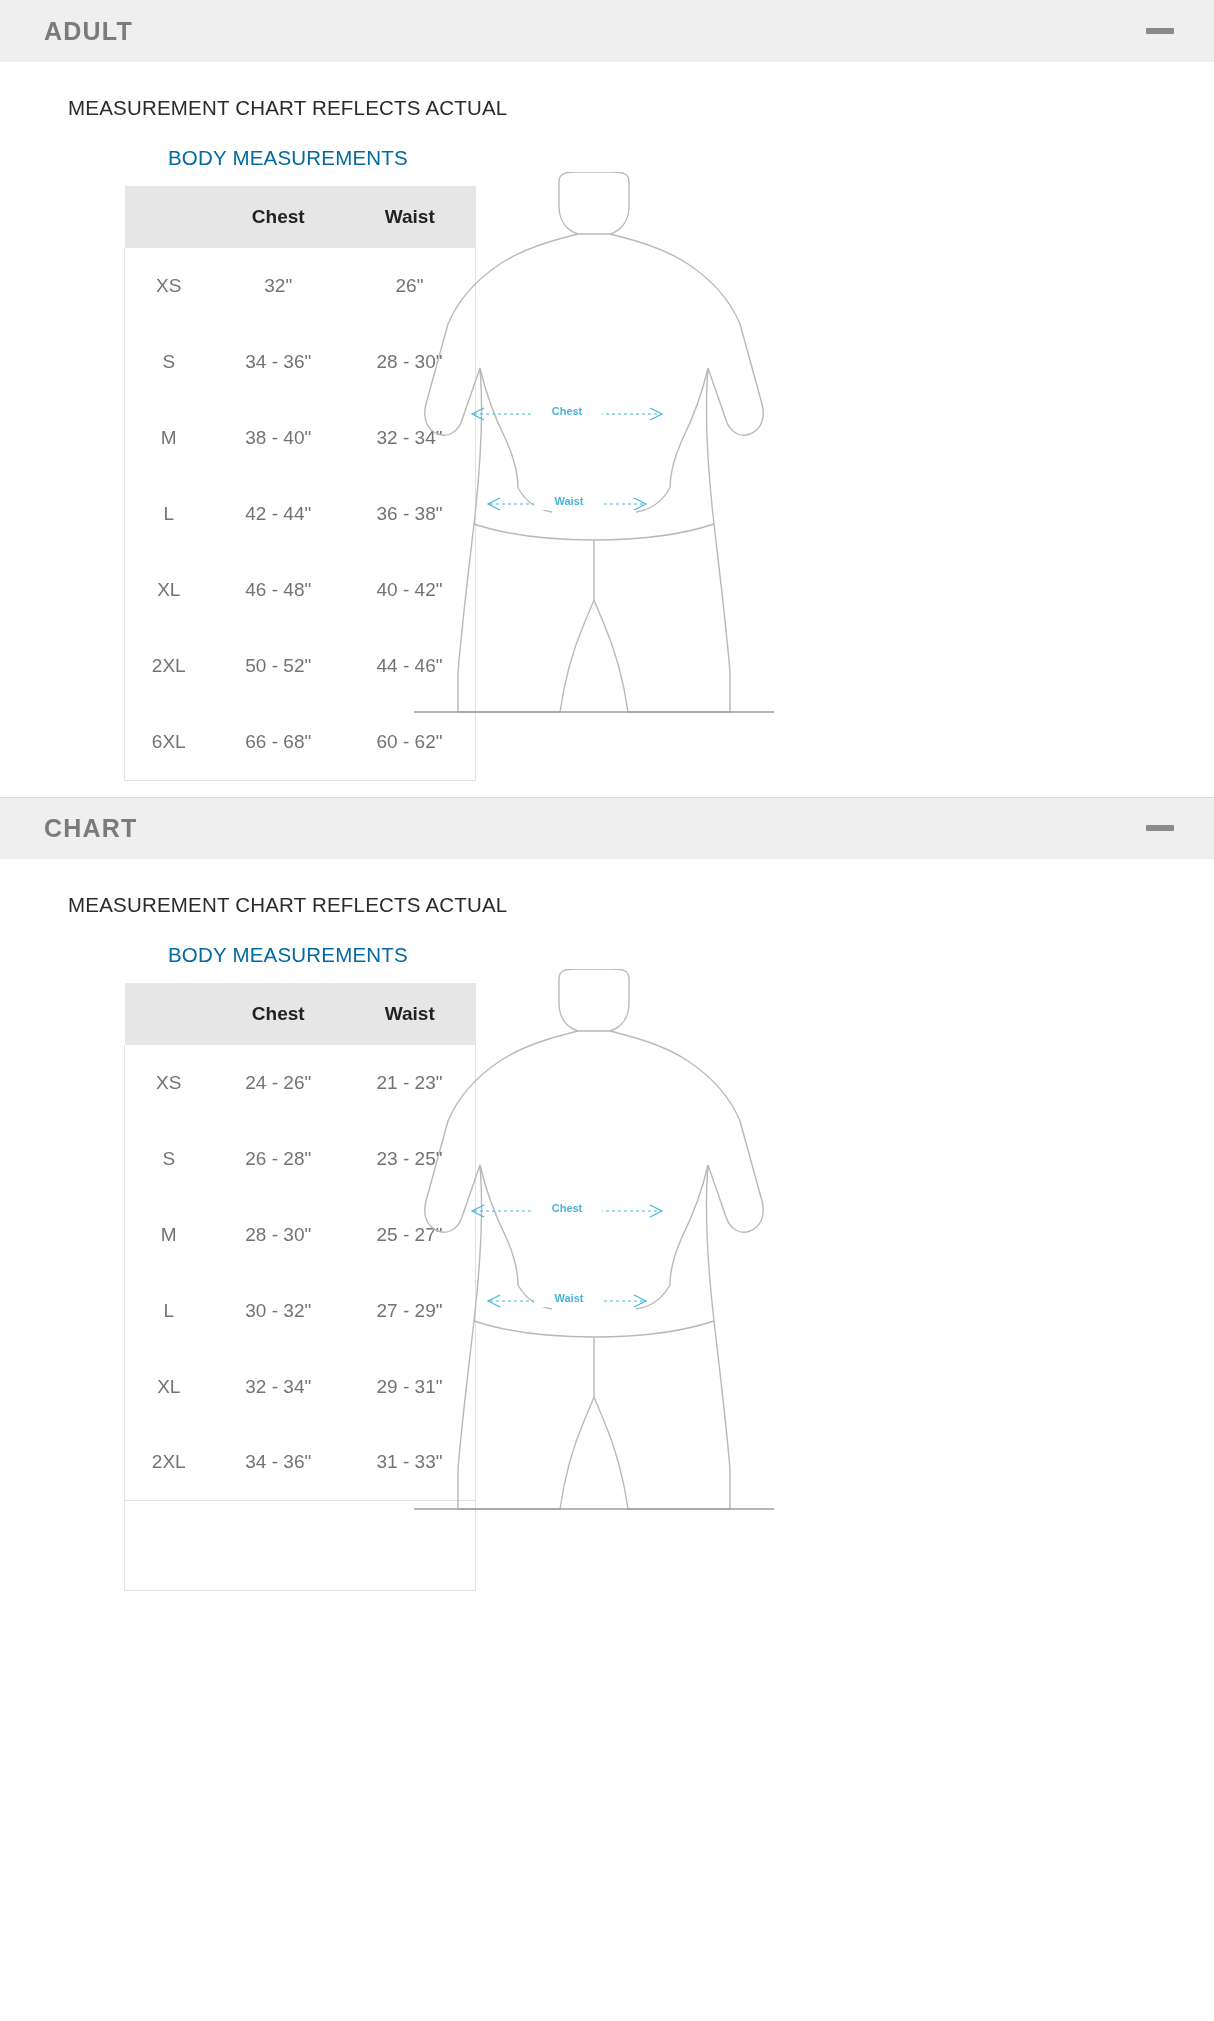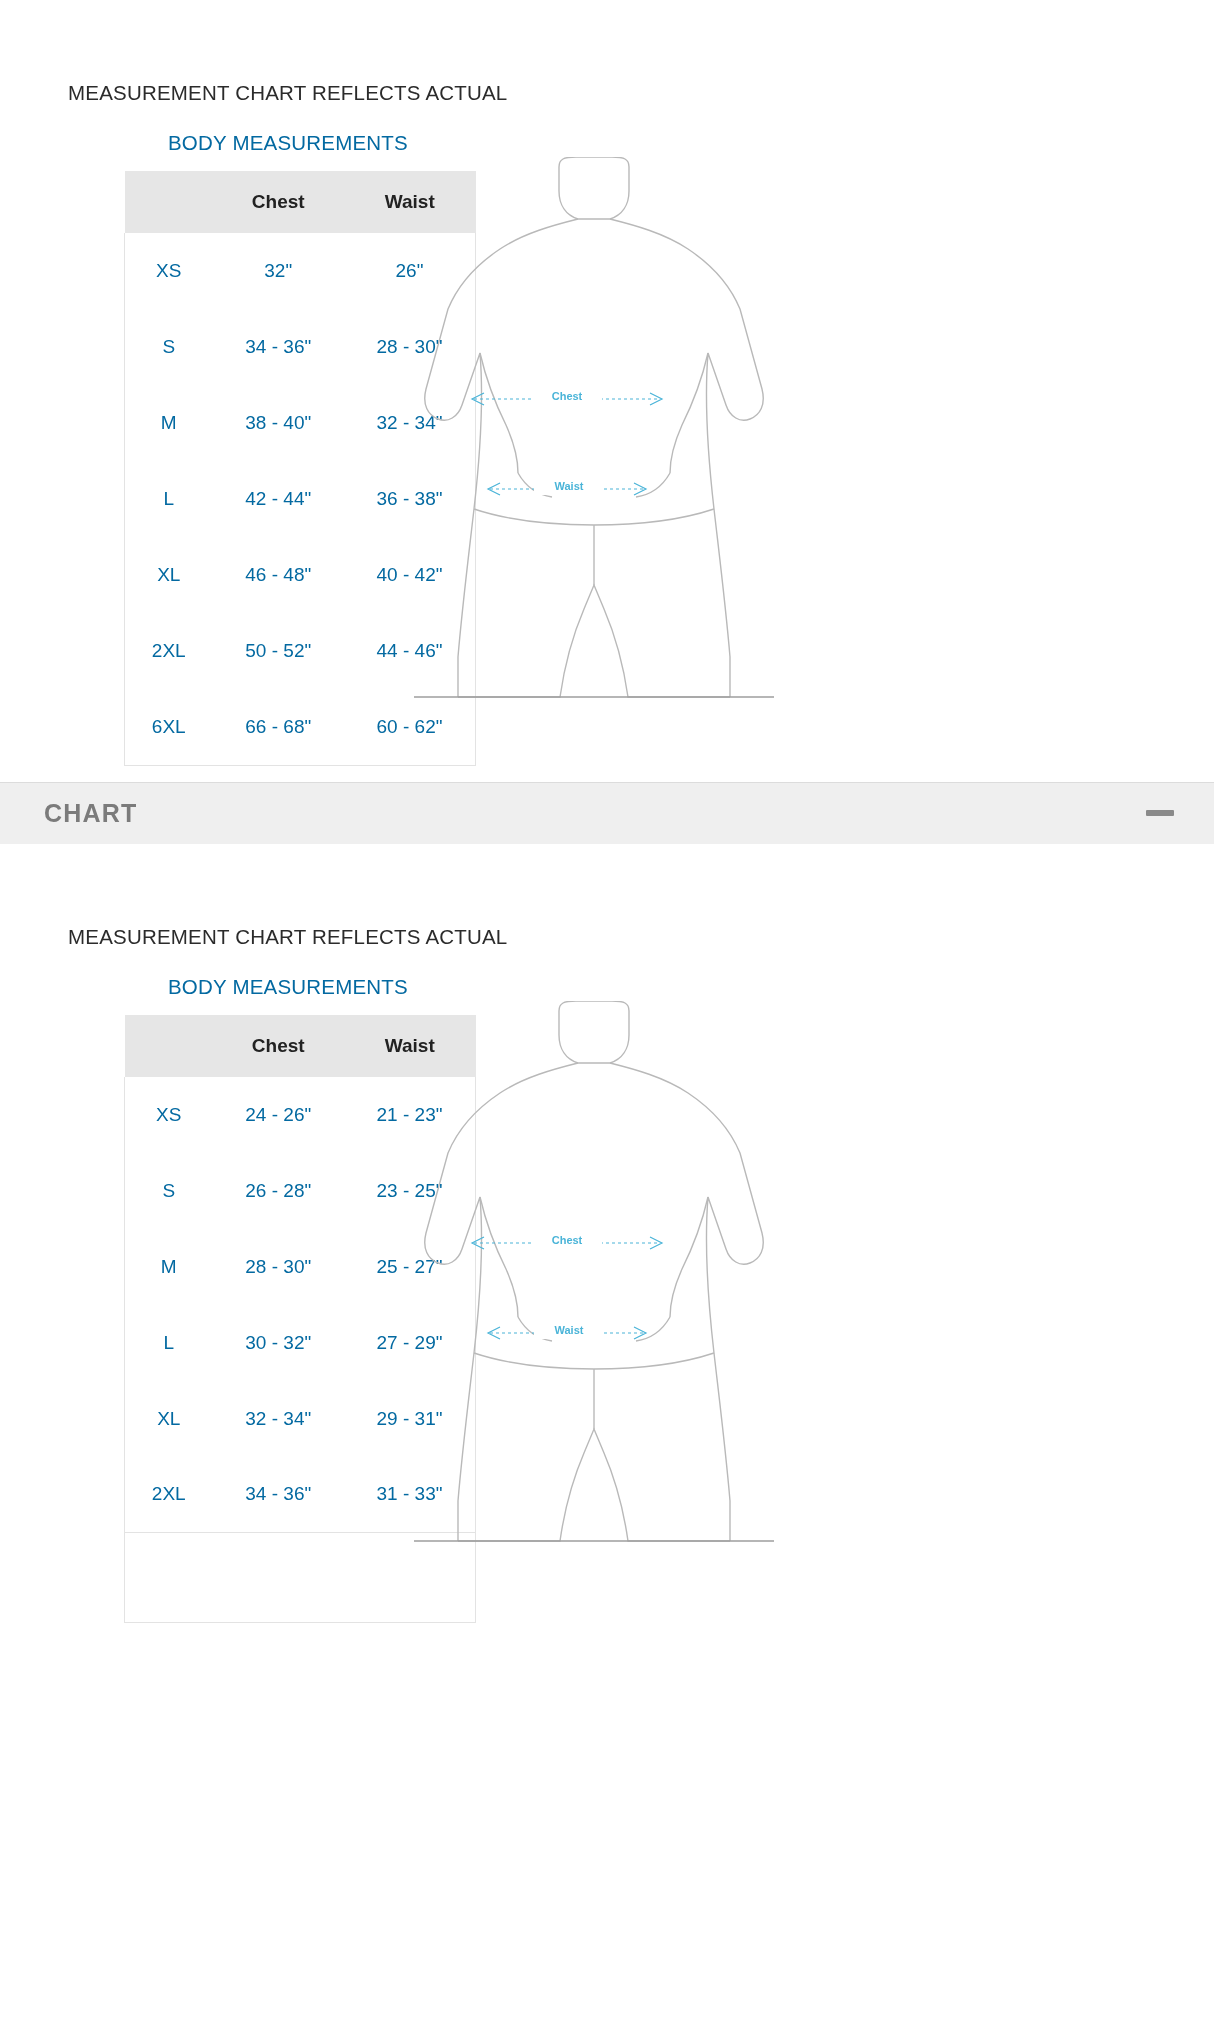--- a/index.html
+++ b/index.html
@@ -42,21 +42,20 @@
   .section-body {
     position: relative;
     width: 100%;
     padding: 0 0 0 0;
   }
   .headline {
     font-size: 20.5px;
     color: #2b2b2b;
     letter-spacing: 0.2px;
     padding: 34px 0 0 68px;
-    margin-top: 47px;
   }
   .subhead {
     font-size: 20.5px;
     color: #0369a1;
     letter-spacing: 0.2px;
     padding: 26px 0 0 168px;
   }
   
   table.size-table {
     border-collapse: collapse;
@@ -75,21 +74,21 @@
     border: none;
   }
   table.size-table th.corner {
     width: 88px;
     background: #e6e6e6;
   }
   table.size-table td {
     height: 76px;
     text-align: center;
     font-size: 19px;
-    color: #0369a1;
+    color: #737373;
     border: none;
     background: #fff;
   }
   table.size-table td.size-label {
     width: 88px;
   }
   table.size-table tr td:first-child {
     border-left: 1px solid #e3e3e3;
   }
   table.size-table tr td:last-child {
@@ -115,20 +114,24 @@
   .fig-youth { right: 440px; top: 110px; }
   .divider-top { border-top: 1px solid #dcdcdc; }
   .spacer-adult { height: 16px; }
   .spacer-youth { height: 90px; }
 </style>
 </head>
 <body>
 
 <div class="page">
 
+  <div class="section-bar">
+    <span class="title">ADULT</span>
+    <span class="collapse-icon"></span>
+  </div>
 
   <div class="section-body">
     <div class="headline">MEASUREMENT CHART REFLECTS ACTUAL</div>
     <div class="subhead">BODY MEASUREMENTS</div>
 
     <table class="size-table">
       <thead>
         <tr>
           <th class="corner"></th>
           <th>Chest</th>

